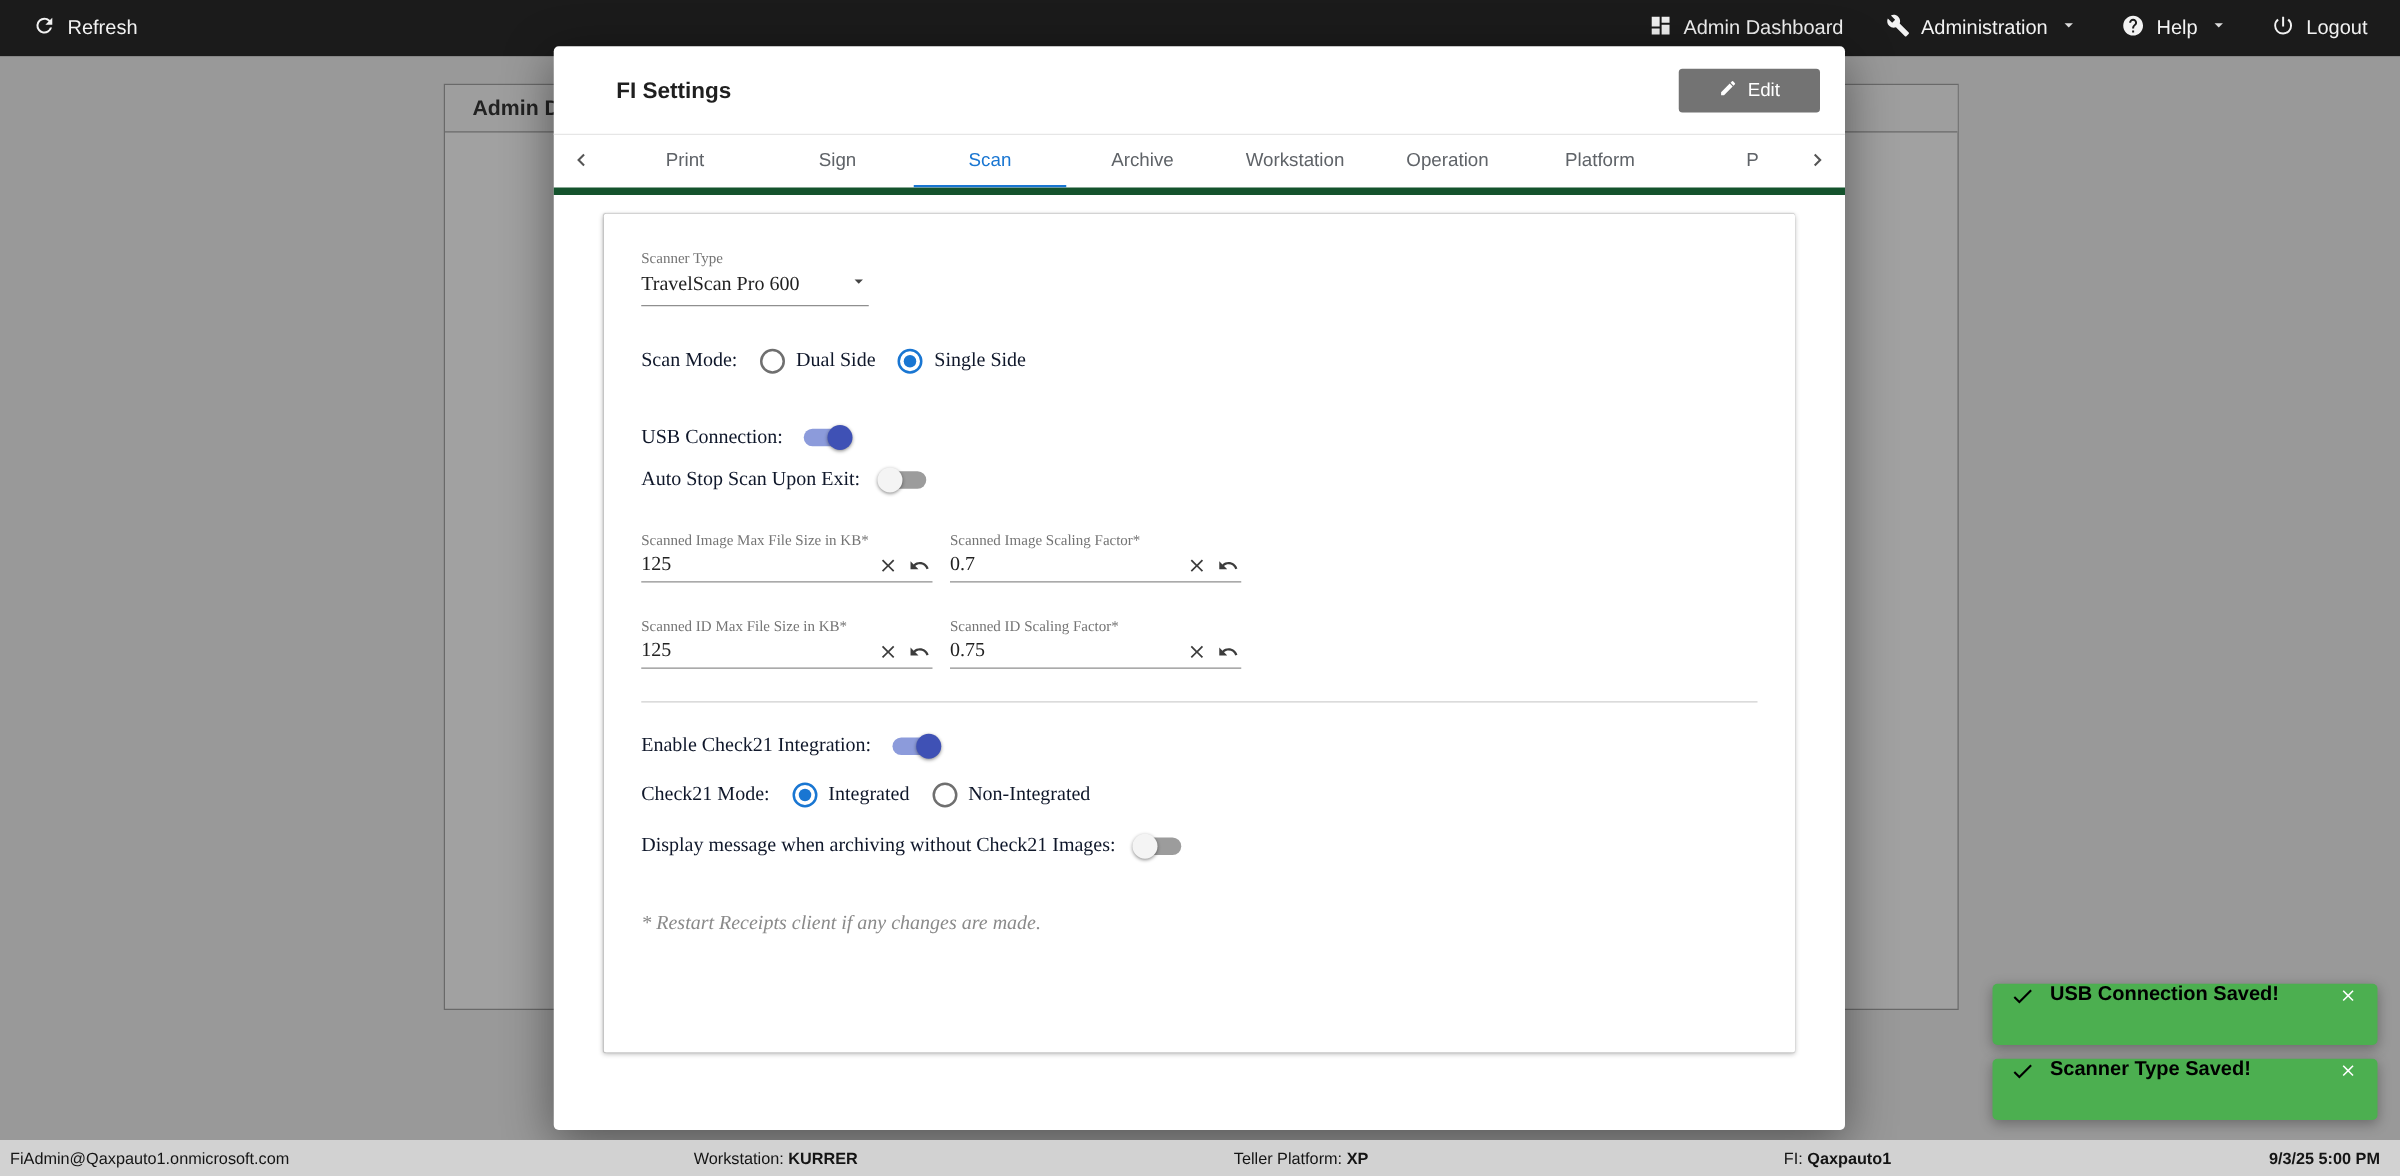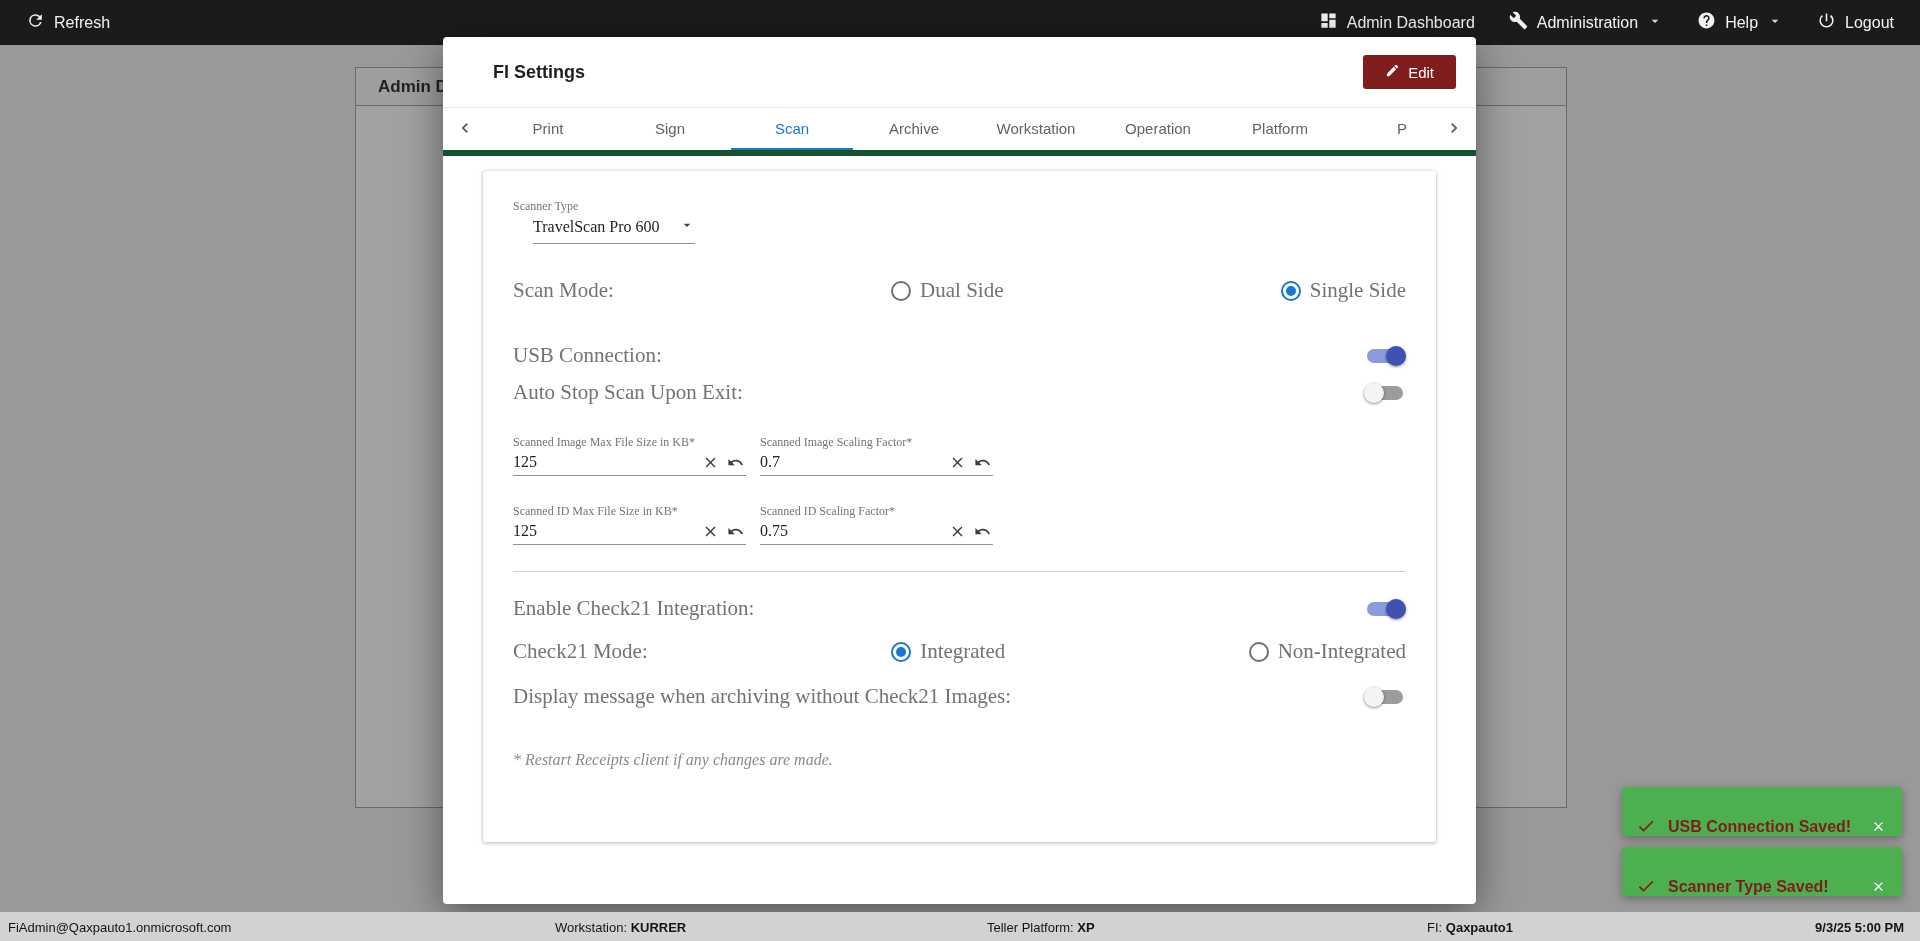--- a/index.html
+++ b/index.html
@@ -22,46 +22,46 @@
                      display:flex; align-items:center; padding:0 22px; font-size:17px; font-weight:bold; color:#2b2b2b; }
 
   .overlay { position:absolute; top:45px; bottom:29px; left:0; right:0; background:rgba(20,20,20,0.36); z-index:5; }
 
   
   .modal { position:absolute; left:443px; top:37px; width:1033px; height:867px; background:#ffffff;
            border-radius:4px; box-shadow:0 10px 40px rgba(0,0,0,0.45); z-index:30; }
   .modal-header { height:71px; display:flex; align-items:center; justify-content:space-between;
                   padding:0 20px 0 50px; border-bottom:1px solid #e6e6e6; }
   .modal-title { font-size:18px; font-weight:bold; color:#1f1f1f; }
-  .edit-btn { display:flex; align-items:center; gap:8px; background:#7f1d1d; color:#fff; border:none;
-              font-size:15px; padding:8px 22px; border-radius:3px; cursor:pointer; font-family:inherit; }
+  .edit-btn { display:flex; align-items:center; gap:8px; background:#737373; color:#fff; border:none;
+              font-size:15px; padding:8px 32px; border-radius:3px; cursor:pointer; font-family:inherit; }
   .edit-btn svg { width:15px; height:15px; }
 
   
   .tabbar { height:48px; display:flex; align-items:stretch; border-bottom:6px solid #14532d; }
   .tab-arrow { width:44px; display:flex; align-items:center; justify-content:center; background:none; border:none; color:#555; cursor:pointer; }
   .tab-arrow svg { width:20px; height:20px; }
   .tabs-viewport { flex:1; overflow:hidden; }
   .tabs-strip { display:flex; height:100%; width:976px; }
   .tab { width:122px; flex:none; display:flex; align-items:center; justify-content:center; font-size:15px;
          color:#5f6368; cursor:pointer; border-bottom:2px solid transparent; white-space:nowrap; }
   .tab.active { color:#1976d2; border-bottom-color:#1976d2; }
 
   
   .card { margin:15px 40px 0 40px; height:671px; background:#fff; border-radius:2px;
           box-shadow:0 1px 4px rgba(0,0,0,0.28), 0 0 1px rgba(0,0,0,0.2); padding:28px 30px;font-family:Liberation Serif, serif; }
 
   .small-label { font-size:12px; color:#747474; display:block; margin-bottom:3px; }
 
   .select-field { width:182px; margin-bottom:34px; cursor:pointer; }
-  .select-row { display:flex; align-items:center; justify-content:space-between; border-bottom:1px solid #8f8f8f; padding-bottom:6px;margin-left:20px; }
+  .select-row { display:flex; align-items:center; justify-content:space-between; border-bottom:1px solid #8f8f8f; padding-bottom:6px; }
   .select-row .value { font-size:16px; color:#222; }
   .select-row svg { width:16px; height:16px; color:#444; }
 
-  .form-row { display:flex; align-items:center; gap:14px; font-size:21px; color:#737373;justify-content:space-between; }
+  .form-row { display:flex; align-items:center; gap:14px; font-size:16px; color:#0f172a; }
   .row-scanmode { margin-bottom:40px; gap:18px; }
   .row-usb { margin-bottom:12px; }
   .row-autostop { margin-bottom:30px; }
   .row-check21 { margin-bottom:18px; }
   .row-mode { margin-bottom:20px; gap:18px; }
   .row-dispmsg { margin-bottom:42px; }
 
   .radio-opt { display:flex; align-items:center; gap:9px; cursor:pointer; }
   .radio { width:20px; height:20px; border:2px solid #6f6f6f; border-radius:50%; position:relative; flex:none; }
   .radio.checked { border-color:#1976d2; }
@@ -80,21 +80,21 @@
   .input-row input { border:none; outline:none; flex:1; min-width:0; font-size:16px; color:#222; background:transparent; font-family:inherit; }
   .icon-btn { background:none; border:none; padding:0 2px; margin-left:4px; cursor:pointer; color:#3c3c3c; display:flex; }
   .icon-btn svg { width:17px; height:17px; }
 
   .divider { border:none; border-top:1px solid #cfcfcf; margin:0 0 24px 0; }
 
   .note { font-size:16px; font-style:italic; color:#8a8a8a;margin-top:25px; }
 
   
   .toast-stack { position:absolute; right:18px; bottom:45px; display:flex; flex-direction:column; gap:11px; z-index:50; }
-  .toast { width:280px; height:49px; background:#4caf50; border-radius:4px; color:#7f1d1d; display:flex; align-items:flex-end;
+  .toast { width:308px; height:49px; background:#4caf50; border-radius:4px; color:#000000; display:flex; align-items:flex-start;
            padding:0 14px; box-shadow:0 3px 10px rgba(0,0,0,0.3); }
   .toast .check { display:flex; margin-right:12px; }
   .toast .check svg { width:20px; height:20px; }
   .toast .msg { flex:1; font-size:16px; font-weight:bold; white-space:nowrap; }
   .toast .close { background:none; border:none; color:#fff; cursor:pointer; display:flex; padding:2px; }
   .toast .close svg { width:15px; height:15px; }
 
   
   .statusbar { position:absolute; bottom:0; left:0; right:0; height:29px; background:#d2d2d2; z-index:40; font-size:13px; color:#141414;text-align:right; }
   .sb-group { position:absolute; top:50%; transform:translateY(-50%); white-space:nowrap; }

